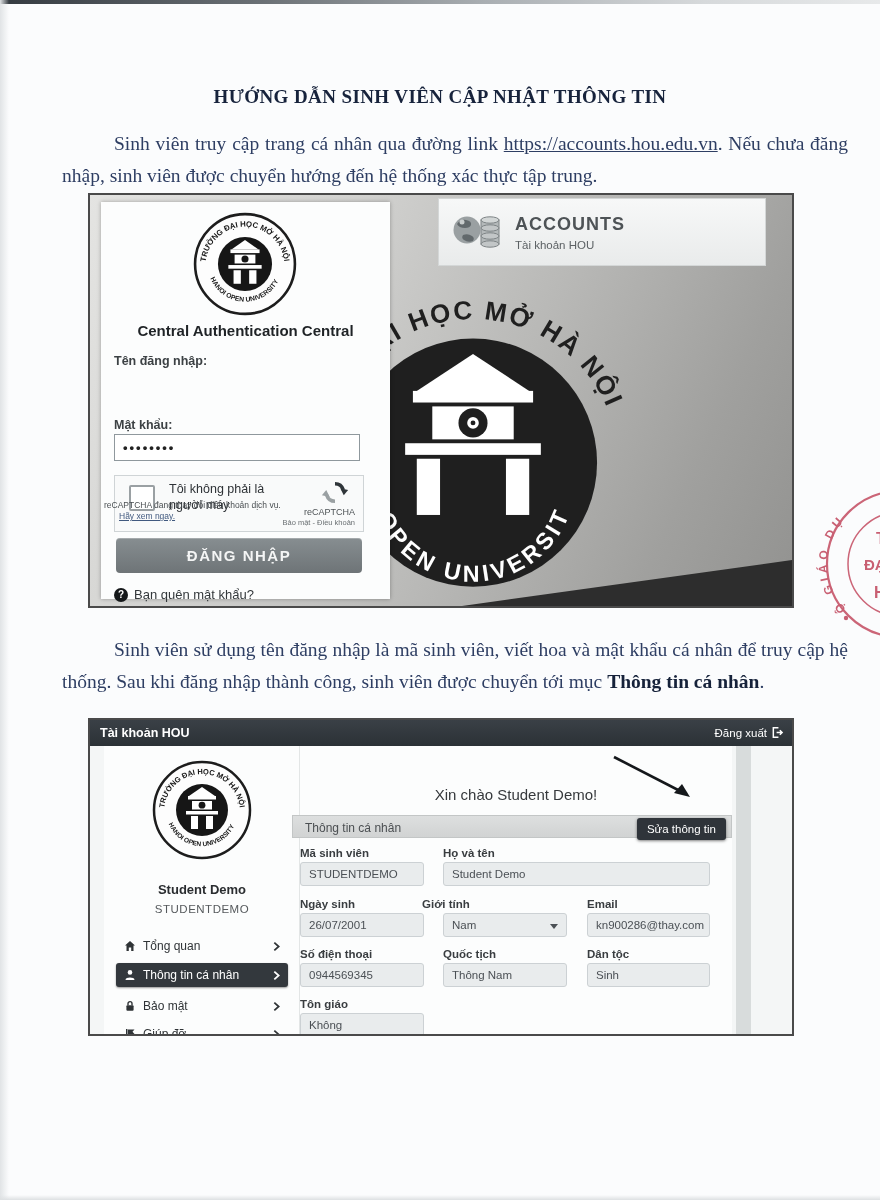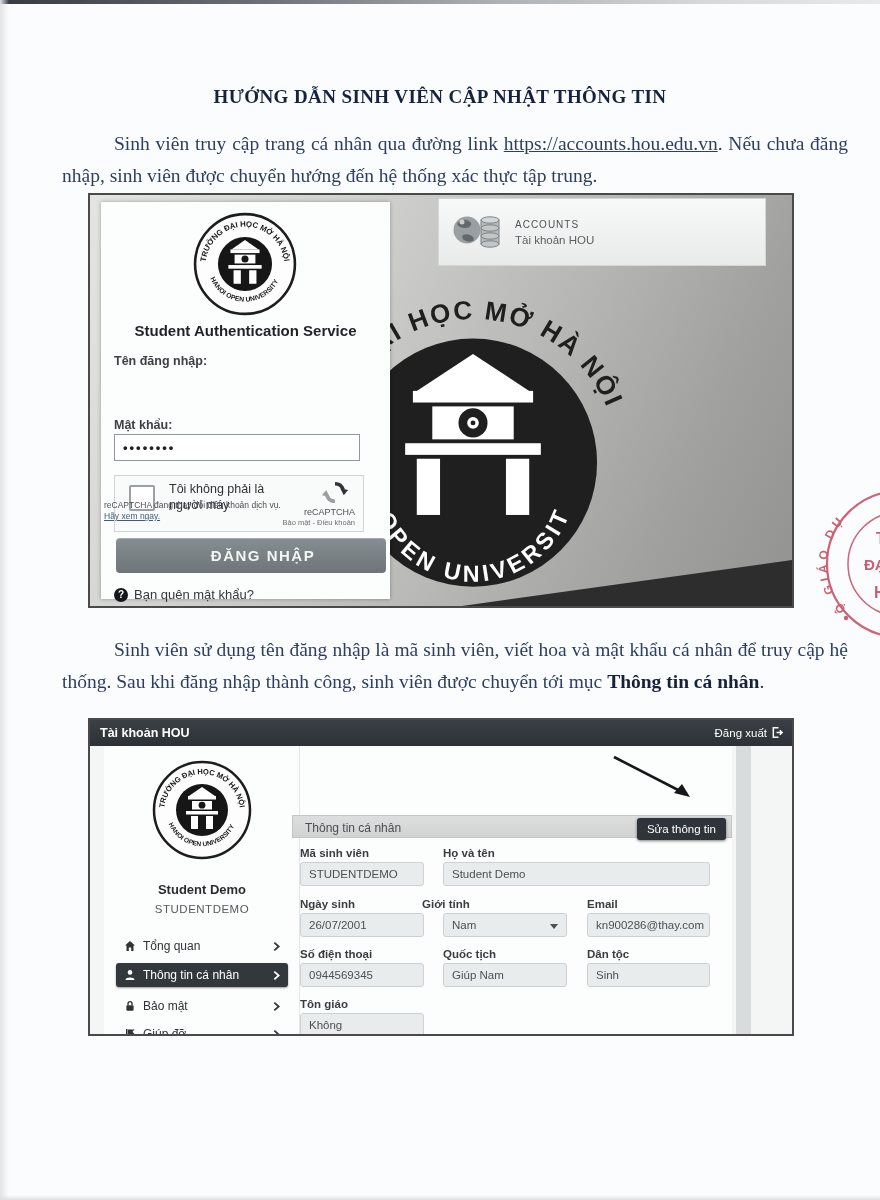--- a/index.html
+++ b/index.html
@@ -24,43 +24,43 @@
   .shot{border:2px solid #4a4a4a;overflow:hidden;box-sizing:content-box;
     font-family:"Liberation Sans",sans-serif;}
   
   .shot1{left:88px;top:193px;width:702px;height:411px;
     background:linear-gradient(115deg,#e4e4e2 0%,#d2d2d0 30%,#b8b8b6 58%,#a0a09e 82%,#929290 100%);}
   .wedge{right:0;bottom:0;width:330px;height:46px;background:#2d2d2d;
     clip-path:polygon(0 100%,100% 0,100% 100%);}
   .accounts-box{left:348px;top:3px;width:326px;height:66px;
     background:linear-gradient(#f7f8f8,#e9ebeb);border:1px solid #d4d7d7;
     display:flex;align-items:center;}
-  .accounts-title{font-size:10px;font-weight:normal;color:#4e5356;letter-spacing:1px;}
+  .accounts-title{font-size:18px;font-weight:bold;color:#4e5356;letter-spacing:1px;}
   .accounts-sub{font-size:11.5px;color:#5c6164;margin-top:4px;}
   .cas-card{left:11px;top:7px;width:289px;height:397px;background:#fcfdfd;
     box-shadow:0 0 4px rgba(0,0,0,.3);z-index:2;}
   .cas-h{left:0;top:120px;width:289px;text-align:center;font-size:15px;
     font-weight:bold;color:#1f2326;}
   .f-label{font-size:12.5px;font-weight:bold;color:#3c4144;}
   .f-input{width:246px;height:27px;background:#fff;border:1px solid #8f989d;
     box-sizing:border-box;font-size:14.5px;color:#3a3f42;line-height:25px;padding:0 8px;}
   .pw{letter-spacing:2px;font-weight:bold;font-size:13px;color:#222;}
   .captcha{left:13px;top:273px;width:250px;height:57px;background:#f9fafa;
     border:1px solid #cfd4d6;box-sizing:border-box;}
   .cb{left:14px;top:9px;width:22px;height:22px;background:#fff;
     border:2px solid #9aa0a3;border-radius:2px;}
   .cb-label{left:54px;top:5px;width:122px;font-size:12.5px;line-height:16px;color:#2e3236;}
   .rc-brand{right:8px;top:31px;font-size:9px;color:#4e5356;padding-left:40px;}
   .rc-terms{right:8px;top:42px;font-size:7.5px;color:#6b7073;}
   .rc-notice{left:3px;top:298px;width:240px;font-size:8.5px;line-height:11px;color:#4a4f52;z-index:3;}
-  .rc-notice a{color:#41597f;text-decoration:underline;}
+  .rc-notice a{color:#41597f;text-decoration:underline;margin-left:15px;}
   .login-btn{left:15px;top:336px;width:246px;height:35px;border-radius:4px;
     background:linear-gradient(#878e91,#6e7477);color:#f4f5f5;font-weight:bold;
     font-size:15px;letter-spacing:1.5px;text-align:center;line-height:35px;
-    box-shadow:inset 0 1px 0 rgba(255,255,255,.25);padding-left:24px;}
+    box-shadow:inset 0 1px 0 rgba(255,255,255,.25);}
   .forgot{left:13px;top:385px;font-size:13px;color:#33383b;display:flex;align-items:center;gap:6px;}
   .q-ic{display:inline-block;width:14px;height:14px;border-radius:50%;background:#15181a;
     color:#fff;font-size:10px;font-weight:bold;text-align:center;line-height:14px;}
   .biglogo{left:218px;top:98px;z-index:1;}
   
   .shot2{left:88px;top:718px;width:702px;height:314px;background:#f4f6f6;}
   .navbar{left:0;top:0;width:702px;height:26px;
     background:linear-gradient(#3a4046,#2b3136);color:#fff;}
   .nav-brand{left:10px;top:6px;font-size:12.5px;font-weight:bold;}
   .nav-logout{right:8px;top:6px;font-size:11.5px;display:flex;align-items:center;gap:4px;padding-left:47px;}
@@ -169,21 +169,21 @@
       <div class="accounts-title">ACCOUNTS</div>
       <div class="accounts-sub">Tài khoản HOU</div>
     </div>
   </div>
 
   <div class="abs cas-card">
     <svg class="abs" style="left:71px;top:10px" width="146" height="104" viewBox="0 0 100 100">
         <use href="#houseal" transform="scale(0.68) translate(23,23)"></use>
         <use href="#houseal"></use>
       </svg>
-    <div class="abs cas-h">Student Authentication Service</div>
+    <div class="abs cas-h">Central Authentication Central</div>
 
     <div class="abs f-label" style="left:13px;top:152px">Tên đăng nhập:</div>
 
     <div class="abs f-label" style="left:13px;top:216px">Mật khẩu:</div>
     <div class="abs f-input pw" style="left:13px;top:232px">••••••••</div>
 
     <div class="abs captcha">
       <div class="abs cb"></div>
       <div class="abs cb-label">Tôi không phải là người máy</div>
       <svg class="abs" style="right:14px;top:3px" width="28" height="27" viewBox="0 0 32 30">
@@ -267,20 +267,21 @@
         <rect x="2" y="1" width="1.4" height="10"></rect>
         <path d="M3.8 1.5 H10.5 L8.5 3.8 L10.5 6 H3.8 Z"></path>
       </svg>
     <span>Giúp đỡ</span>
       <span class="sp"></span>
     <svg width="7" height="11" viewBox="0 0 8 11">
         <polyline points="1.5,1 6.5,5.5 1.5,10" fill="none" stroke="currentColor" stroke-width="2"></polyline>
       </svg>
   </div>
 
+  <div class="abs greet">Xin chào Student Demo!</div>
 
   <div class="abs panel-head">
     <div class="abs panel-title">Thông tin cá nhân</div>
     <div class="abs edit-btn">Sửa thông tin</div>
   </div>
 
   <div class="abs g-label" style="left:210px;top:127px">Mã sinh viên</div>
   <div class="abs g-input" style="left:210px;top:142px;width:124px">STUDENTDEMO</div>
   <div class="abs g-label" style="left:353px;top:127px">Họ và tên</div>
   <div class="abs g-input" style="left:353px;top:142px;width:267px">Student Demo</div>
@@ -288,21 +289,21 @@
   <div class="abs g-label" style="left:210px;top:178px">Ngày sinh</div>
   <div class="abs g-input" style="left:210px;top:193px;width:124px">26/07/2001</div>
   <div class="abs g-label" style="left:332px;top:178px">Giới tính</div>
   <div class="abs g-input" style="left:353px;top:193px;width:124px"><span>Nam</span><span class="caret"></span></div>
   <div class="abs g-label" style="left:497px;top:178px">Email</div>
   <div class="abs g-input" style="left:497px;top:193px;width:123px">kn900286@thay.com</div>
 
   <div class="abs g-label" style="left:210px;top:228px">Số điện thoại</div>
   <div class="abs g-input" style="left:210px;top:243px;width:124px">0944569345</div>
   <div class="abs g-label" style="left:353px;top:228px">Quốc tịch</div>
-  <div class="abs g-input" style="left:353px;top:243px;width:124px">Giúp Nam</div>
+  <div class="abs g-input" style="left:353px;top:243px;width:124px">Thông Nam</div>
   <div class="abs g-label" style="left:497px;top:228px">Dân tộc</div>
   <div class="abs g-input" style="left:497px;top:243px;width:123px">Sinh</div>
 
   <div class="abs g-label" style="left:210px;top:278px">Tôn giáo</div>
   <div class="abs g-input" style="left:210px;top:293px;width:124px">Không</div>
 </div>
 
 <svg class="abs arrow-ann" width="95" height="55">
   <line x1="6" y1="5" x2="74" y2="40" stroke="#15181b" stroke-width="2.6"></line>
   <polygon points="82,45 66,41 74,32" fill="#15181b"></polygon>

